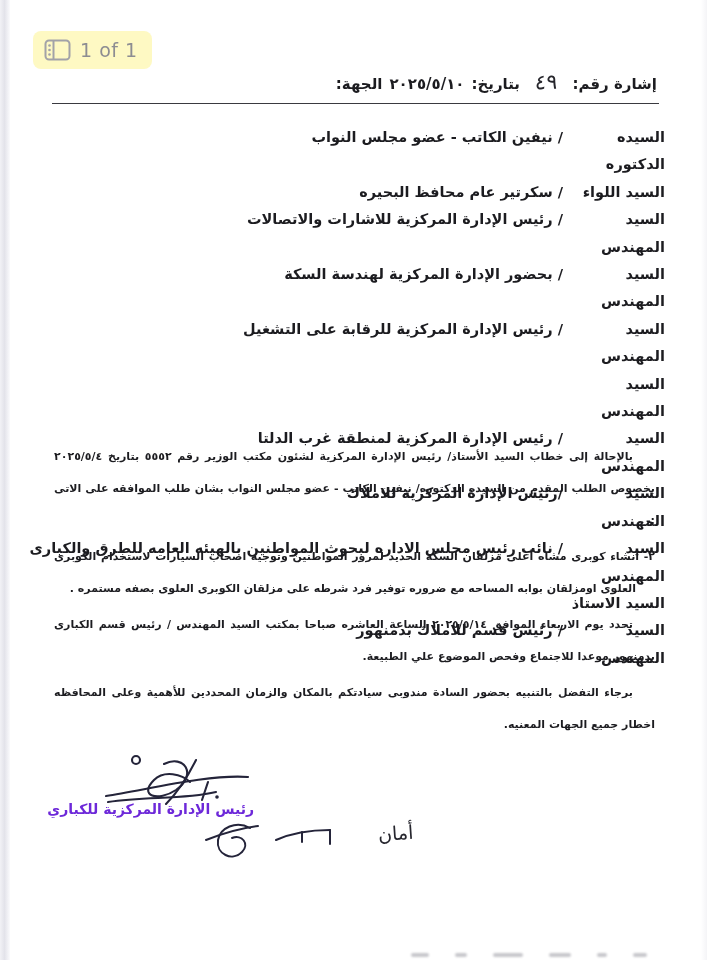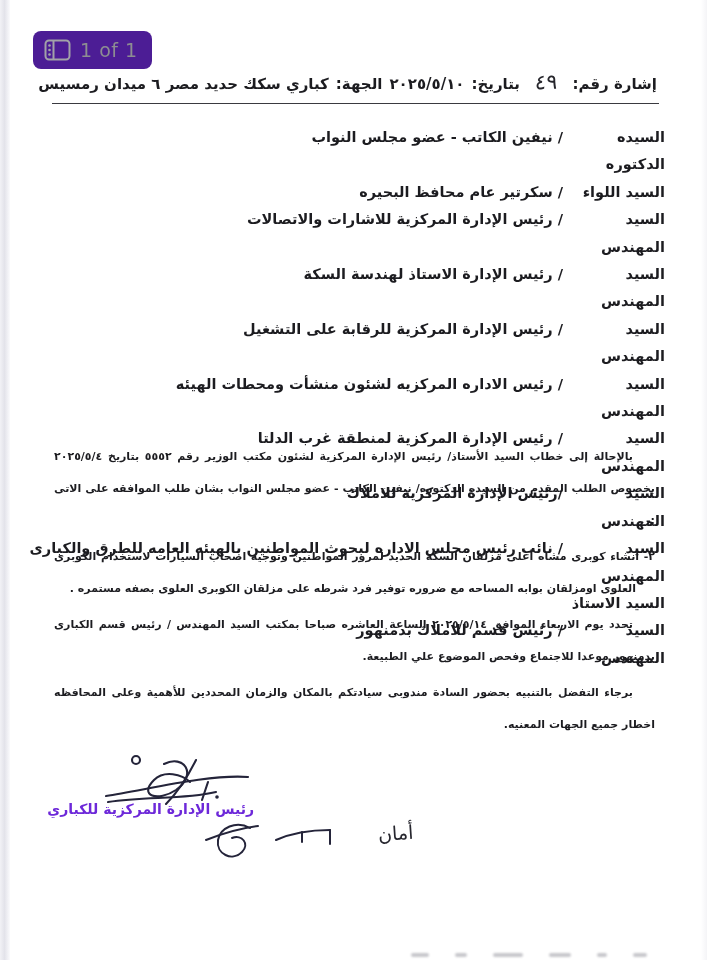--- a/index.html
+++ b/index.html
@@ -13,21 +13,21 @@
     position:absolute;left:0;top:0;bottom:0;width:10px;
     background:linear-gradient(90deg,#f2f2f6 0%,#e3e3ea 45%,#fbfbfd 100%);
   }
   .right-shade{
     position:absolute;right:0;top:0;bottom:0;width:6px;
     background:linear-gradient(270deg,#f4f4f7,#ffffff);
   }
   
   .pill{
     position:absolute;left:33px;top:31px;height:38px;
-    background:#4c1d95;border-radius:8px;
+    background:#fef9c3;border-radius:8px;
     display:flex;align-items:center;gap:9px;padding:0 14px 0 11px;
     cursor:pointer;
   }
   .pill .label{color:#8d8d92;font-size:19px;letter-spacing:.5px;}
   .pill svg{display:block;}
   
   .doc{
     position:absolute;inset:0;direction:rtl;color:#1c1c20;
     font-weight:700;
   }
@@ -98,48 +98,46 @@
 </div>
 
 <div class="doc">
 
   <div class="hdr">
     <span>إشارة رقم:</span>
     <span class="hand-num">٤٩</span>
     <span>بتاريخ:</span>
     <span>٢٠٢٥/٥/١٠</span>
     <span>الجهة:</span>
-    <span>كباري سكك حديد مصر ٦ ميدان رمسيس</span>
   </div>
   <div class="hdr-rule"></div>
 
   <div class="recipients">
     <div class="r-row">
       <span class="r-title">السيده الدكتوره</span>
       <span class="r-desc">/ نيفين الكاتب - عضو مجلس النواب</span>
     </div>
     <div class="r-row">
       <span class="r-title">السيد اللواء</span>
       <span class="r-desc">/ سكرتير عام محافظ البحيره</span>
     </div>
     <div class="r-row">
       <span class="r-title">السيد المهندس</span>
       <span class="r-desc">/ رئيس الإدارة المركزية للاشارات والاتصالات</span>
     </div>
     <div class="r-row">
       <span class="r-title">السيد المهندس</span>
-      <span class="r-desc">/ رئيس الإدارة الاستاذ لهندسة السكة</span>
+      <span class="r-desc">/ بحضور الإدارة المركزية لهندسة السكة</span>
     </div>
     <div class="r-row">
       <span class="r-title">السيد المهندس</span>
       <span class="r-desc">/ رئيس الإدارة المركزية للرقابة على التشغيل</span>
     </div>
     <div class="r-row">
       <span class="r-title">السيد المهندس</span>
-      <span class="r-desc">/ رئيس الاداره المركزيه لشئون منشأت ومحطات الهيئه</span>
     </div>
     <div class="r-row">
       <span class="r-title">السيد المهندس</span>
       <span class="r-desc">/ رئيس الإدارة المركزية لمنطقة غرب الدلتا</span>
     </div>
     <div class="r-row">
       <span class="r-title">السيد المهندس</span>
       <span class="r-desc">/رئيس الإدارة المركزية للاملاك</span>
     </div>
     <div class="r-row">

